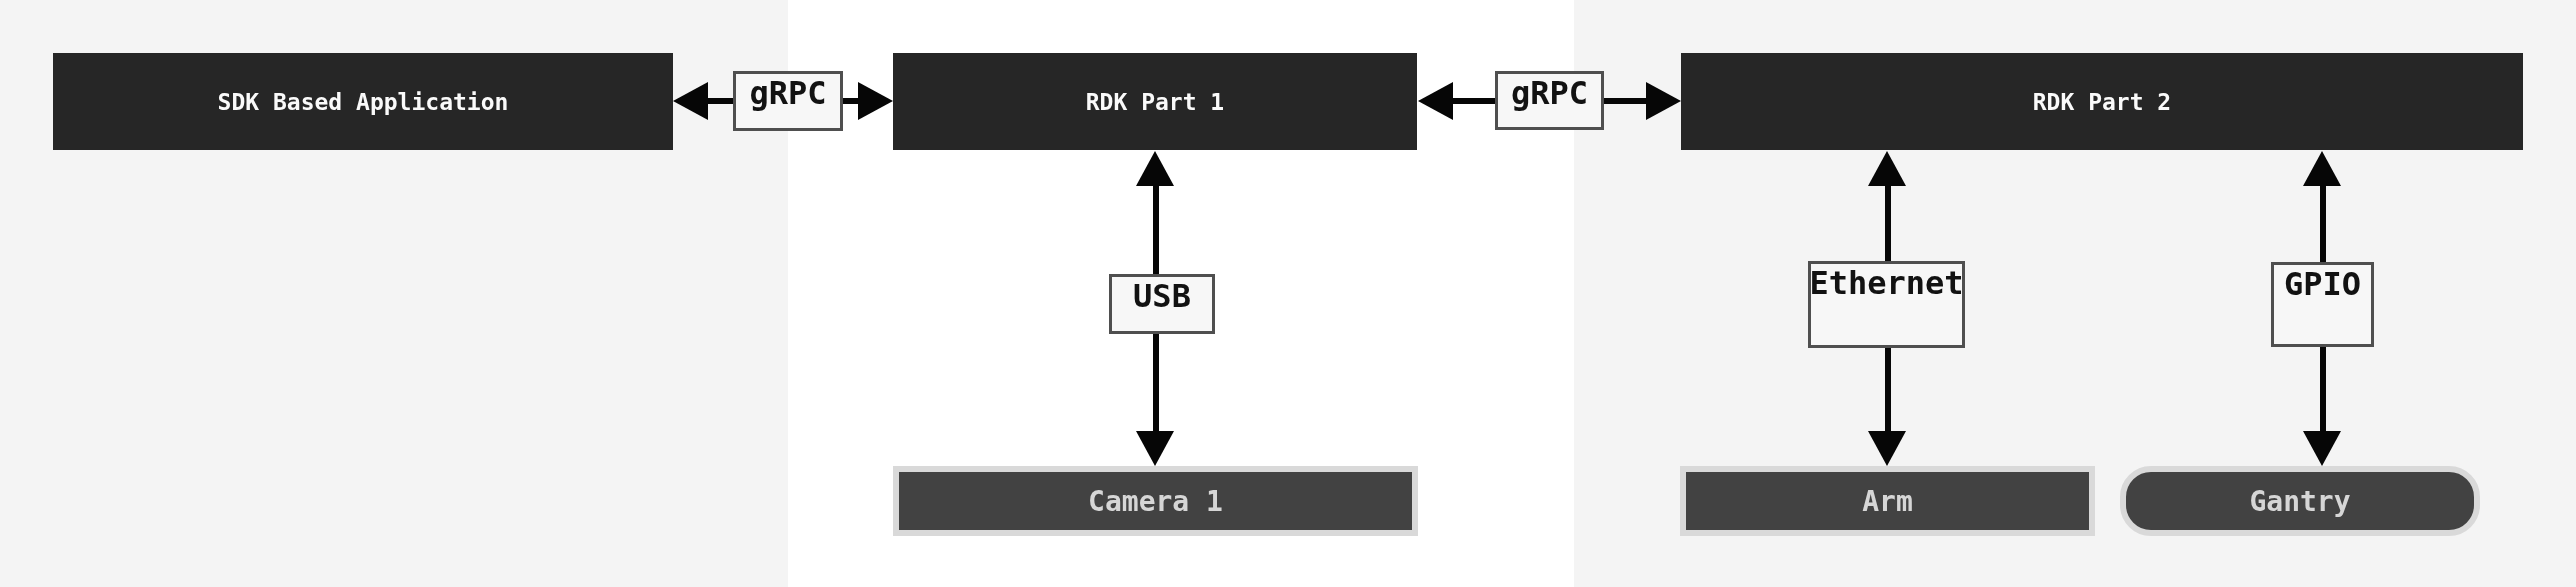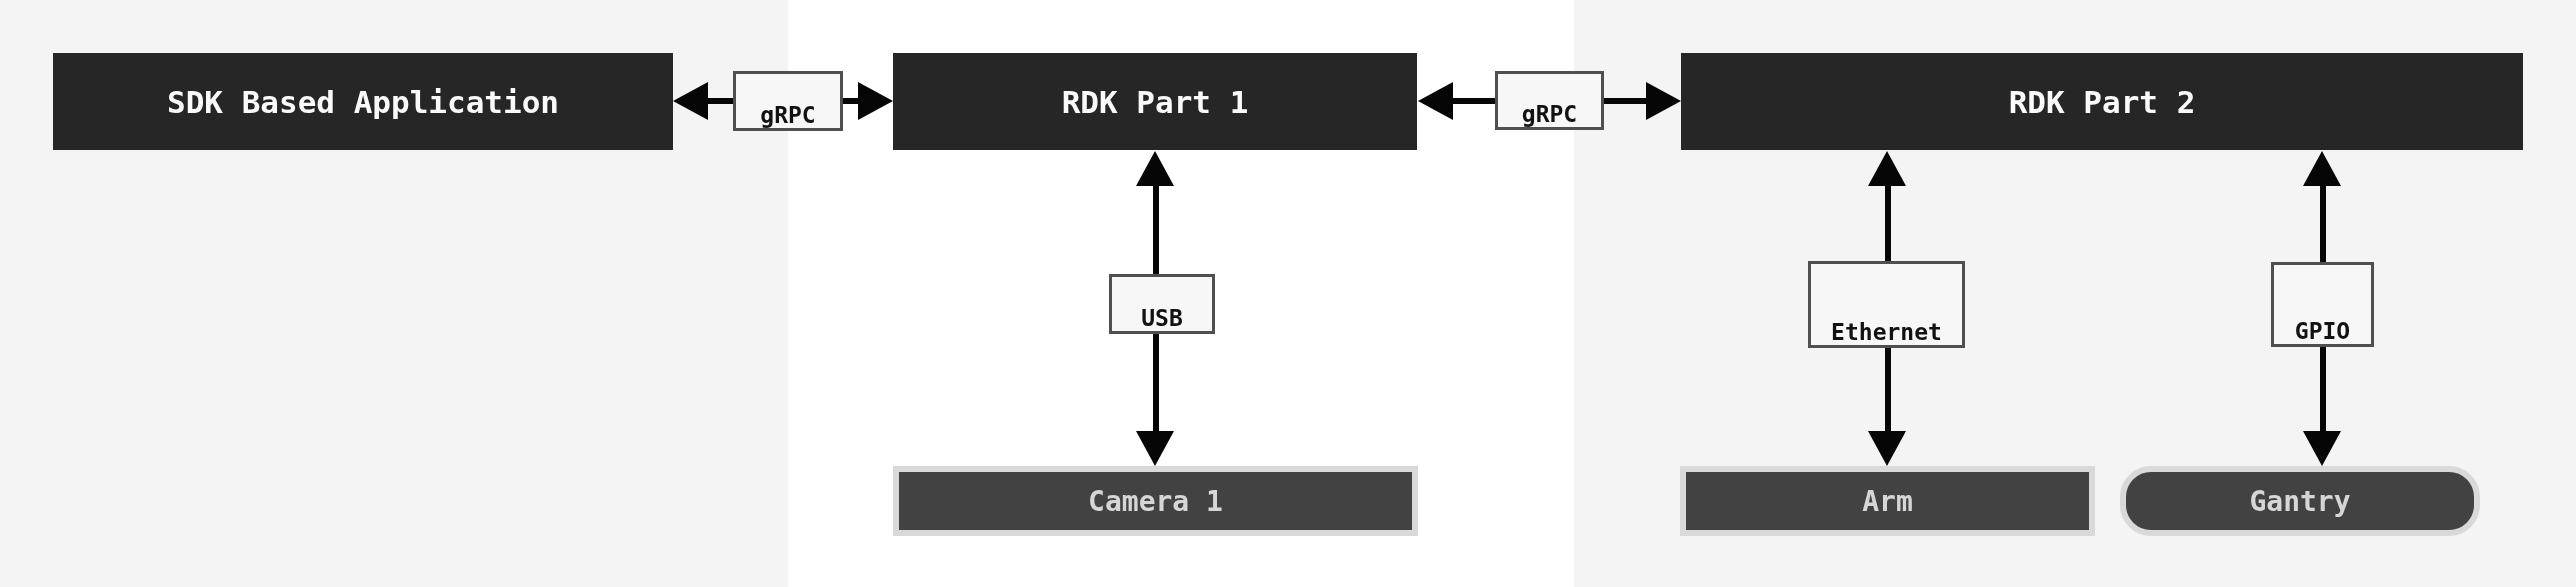--- a/index.html
+++ b/index.html
@@ -26,21 +26,21 @@
   .band-left{left:0;width:788px;background:var(--panel-gray);}
   .band-mid{left:788px;width:786px;background:var(--panel-white);}
   .band-right{left:1574px;width:1002px;background:var(--panel-gray);}
 
   
   .node{
     position:absolute;
     background:var(--node-dark);
     color:var(--node-text);
     display:flex;align-items:center;justify-content:center;
-    font-size:31px;font-weight:bold;letter-spacing:0;
+    font-size:23px;font-weight:bold;letter-spacing:0;
     z-index:3;
   }
   .node-sdk    {left:53px;  top:53px; width:620px;  height:97px;}
   .node-rdk1   {left:893px;top:53px; width:524px;  height:97px;}
   .node-rdk2   {left:1681px;top:53px; width:842px; height:97px;}
 
   
   .device{
     position:absolute;
     background:var(--device-fill);
@@ -53,22 +53,22 @@
   .device-camera {left:893px;top:466px;width:525px;height:70px;}
   .device-arm    {left:1680px;top:466px;width:415px;height:70px;}
   .device-gantry {left:2120px;top:466px;width:360px;height:70px;border-radius:31px;}
 
   
   .conn-label{
     position:absolute;
     background:var(--label-fill);
     border:3.3px solid var(--label-border);
     color:var(--label-text);
-    display:flex;align-items:flex-end;justify-content:center;
-    font-size:23px;font-weight:bold;
+    display:flex;align-items:flex-start;justify-content:center;
+    font-size:32px;font-weight:bold;
     z-index:4;
   }
   .label-grpc1    {left:733px; top:71px; width:110px;height:60px;}
   .label-grpc2    {left:1495px;top:71px; width:109px;height:59px;}
   .label-usb      {left:1109px;top:274px;width:106px;height:60px;}
   .label-ethernet {left:1808px;top:261px;width:157px;height:87px;}
   .label-gpio     {left:2271px;top:262px;width:103px;height:85px;}
 
   
   .shaft{position:absolute;background:var(--arrow);z-index:2;}

